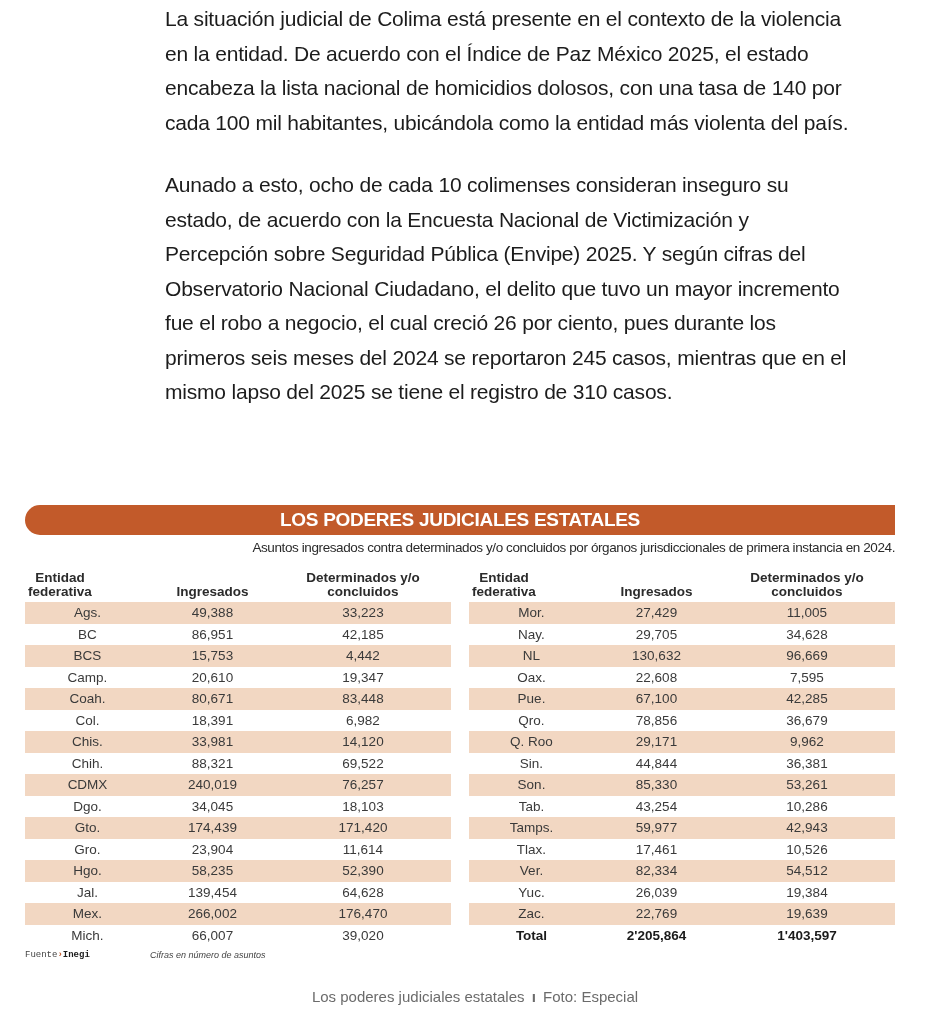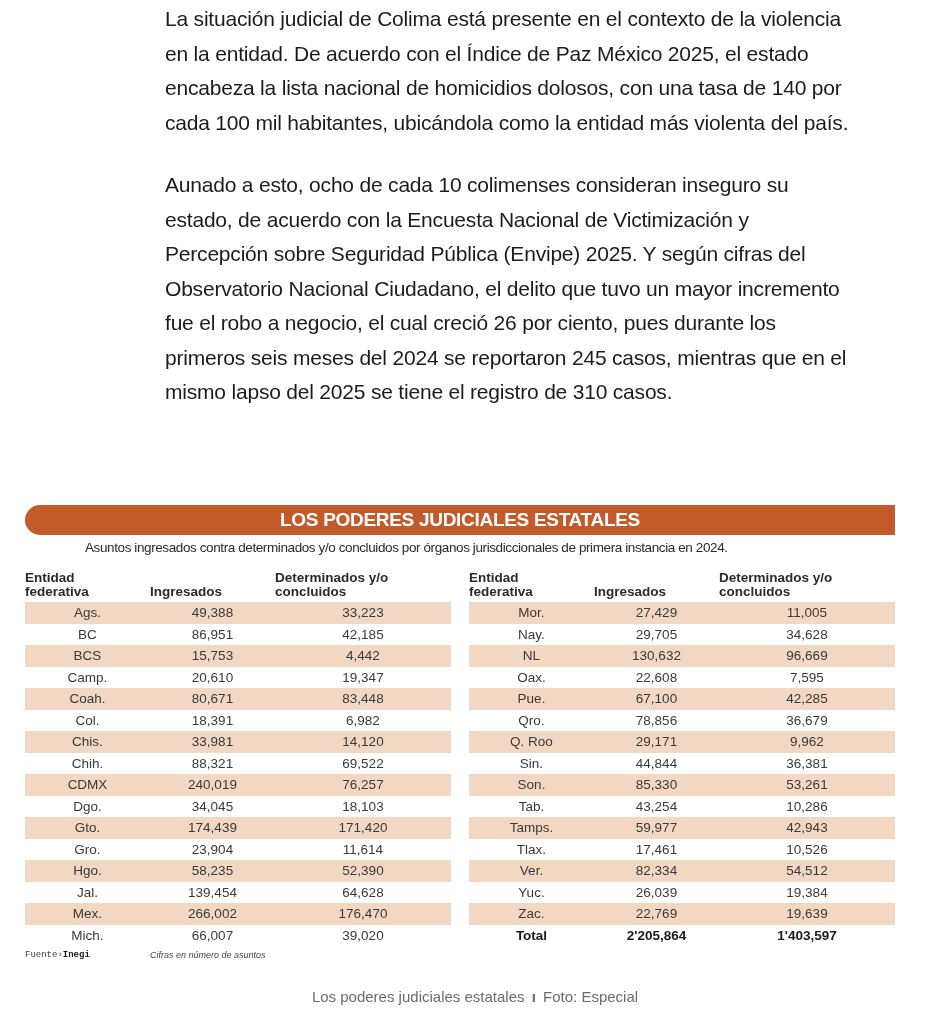--- a/index.html
+++ b/index.html
@@ -9,27 +9,27 @@
   .article-text { position: absolute; left: 126px; top: 2px; width: 690px; margin-left: 39px; }
   .paragraph { font-size: 21px; line-height: 34.5px; color: #1c1c1c; letter-spacing: -0.2px; }
   .paragraph + .paragraph { margin-top: 28px; }
 
   .figure { position: absolute; left: 25px; top: 505px; width: 870px; }
   .banner {
     height: 30px; background: #c25a2a; border-radius: 15px 0 0 15px;
     display: flex; align-items: center; justify-content: center;
     color: #ffffff; font-weight: bold; font-size: 19px; letter-spacing: -0.3px;
   }
-  .subtitle { text-align: left; font-size: 13.5px; color: #2a2a2a; margin-top: 5px; letter-spacing: -0.4px; padding-left: 60px; }
+  .subtitle { text-align: right; font-size: 13.5px; color: #2a2a2a; margin-top: 5px; letter-spacing: -0.4px; padding-left: 60px; }
 
   .tables { display: flex; justify-content: space-between; margin-top: 14px; }
   .tbl { width: 426px; }
   .tbl-right { width: 426px; }
   .hdr { display: flex; height: 30px; align-items: flex-end; font-weight: bold; font-size: 13.5px; color: #2b2b2b; line-height: 14px; }
-  .hdr div { text-align: left; }
+  .hdr div { text-align: center; }
   .c1 { width: 125px; text-align: center; }
   .c2 { width: 125px; text-align: center; }
   .c3 { width: 176px; text-align: center; }
   .hdr .c1 { padding-right: 55px; }
   .hdr .c2 { padding-right: 0; }
   .rows { margin-top: 3px; }
   .row { display: flex; height: 21.5px; align-items: center; font-size: 13.5px; color: #3a3a3a; }
   .row:nth-child(odd) { background: #f2d7c2; }
   .row .c1 { padding-right: 0; }
   .row.total { background: transparent !important; font-weight: bold; color: #1a1a1a; justify-content: center; }

